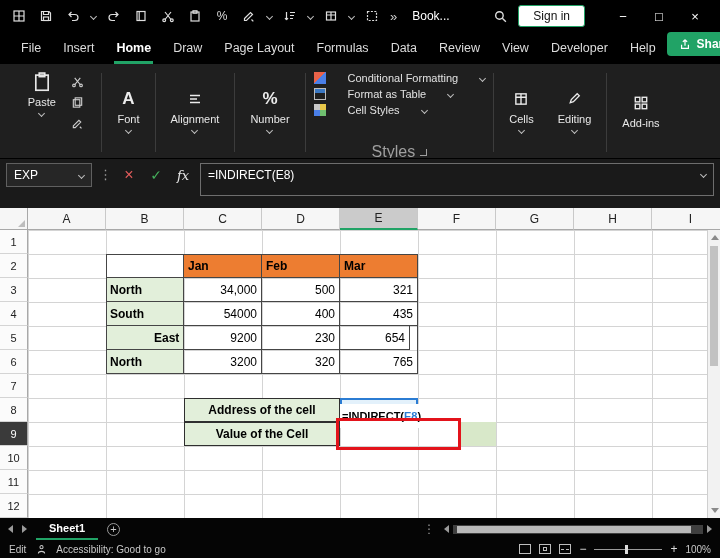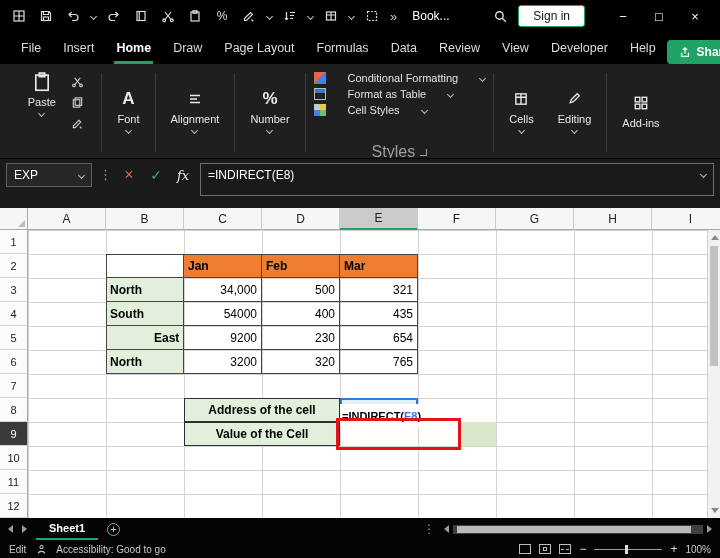--- a/index.html
+++ b/index.html
@@ -18,21 +18,21 @@
   .qa-pct { font-size:12px; color:#dedede; }
   .more-cmd { color:#cfcfcf; font-size:13px; }
   .tb-name { font-size:12px; color:#fff; margin-left:6px; white-space:nowrap; }
   .tb-spacer { flex:1; }
   .signin { height:22px; padding:0 14px; background:#fff; color:#111; border:1px solid #21a366;
     border-radius:3px; font-size:12px; font-family:inherit; }
   .winctl { display:flex; align-items:center; gap:6px; margin-left:14px; }
   .wbtn { width:30px; height:26px; display:flex; align-items:center; justify-content:center; color:#fff; font-size:13px; }
 
   
-  .menubar { height:32px; background:#000; display:flex; align-items:flex-end; padding:0 10px; flex:0 0 auto; }
+  .menubar { height:32px; background:#000; display:flex; align-items:flex-start; padding:0 10px; flex:0 0 auto; }
   .mtab { color:#dcdcdc; font-size:12.5px; padding:0 11px; height:32px; display:flex; align-items:center; position:relative; white-space:nowrap; }
   .mtab.active { color:#fff; font-weight:700; }
   .mtab.active::after { content:''; position:absolute; left:9px; right:9px; bottom:0; height:3px; background:#21a366; }
   .share-btn { margin-left:auto; margin-right:4px; background:#21a366; color:#fff; height:24px; border:none;
     border-radius:4px; font-size:12px; font-weight:700; display:flex; align-items:center; gap:6px; padding:0 12px; font-family:inherit; }
 
   
   .ribbon { height:94px; background:#1f1f1f; display:flex; align-items:stretch; padding:3px 8px 0; flex:0 0 auto; }
   .rdiv { width:1px; background:#3c3c3c; margin:6px 3px; flex:0 0 auto; }
   .rgroup { display:flex; flex-direction:column; align-items:center; padding:1px 5px 2px; }
@@ -427,21 +427,21 @@
         <div class="cell tbl num" style="left: 184px; top: 70px; width: 78px;">34,000</div>
         <div class="cell tbl num" style="left: 262px; top: 70px; width: 78px;">500</div>
         <div class="cell tbl num" style="left: 340px; top: 70px; width: 78px;">321</div>
         <div class="cell tbl green" style="left: 106px; top: 94px; width: 78px;">South</div>
         <div class="cell tbl num" style="left: 184px; top: 94px; width: 78px;">54000</div>
         <div class="cell tbl num" style="left: 262px; top: 94px; width: 78px;">400</div>
         <div class="cell tbl num" style="left: 340px; top: 94px; width: 78px;">435</div>
         <div class="cell tbl green" style="left: 106px; top: 118px; width: 78px; padding-left: 48px;">East</div>
         <div class="cell tbl num" style="left: 184px; top: 118px; width: 78px;">9200</div>
         <div class="cell tbl num" style="left: 262px; top: 118px; width: 78px;">230</div>
-        <div class="cell tbl num" style="left: 340px; top: 118px; width: 78px;">654</div>
+        <div class="cell tbl num" style="left: 332px; top: 118px; width: 78px;">654</div>
         <div class="cell tbl green" style="left: 106px; top: 142px; width: 78px;">North</div>
         <div class="cell tbl num" style="left: 184px; top: 142px; width: 78px;">3200</div>
         <div class="cell tbl num" style="left: 262px; top: 142px; width: 78px;">320</div>
         <div class="cell tbl num" style="left: 340px; top: 142px; width: 78px;">765</div>
         <div class="cell green boxed center" style="left: 184px; top: 190px; width: 156px;">Address of the cell</div>
         <div class="cell ref" style="left: 340px; top: 190px; width: 78px;">D5</div>
         <div class="cell green boxed center" style="left: 184px; top: 214px; width: 156px;">Value of the Cell</div>
       </div>
     <div class="corner"></div>
     <div class="col-headers">

